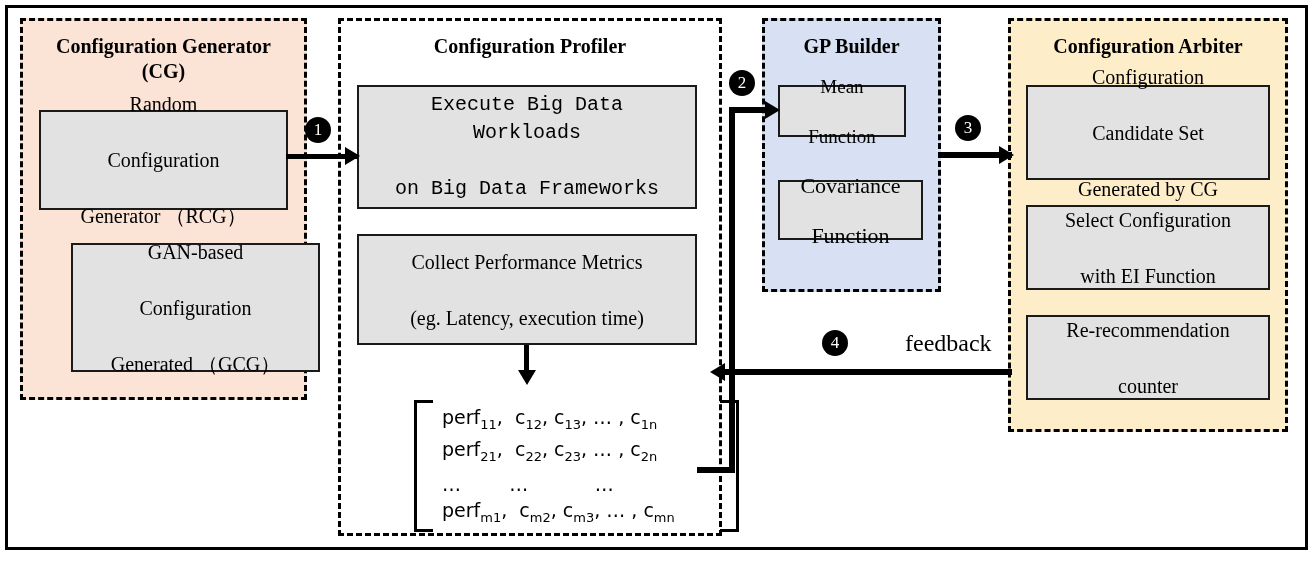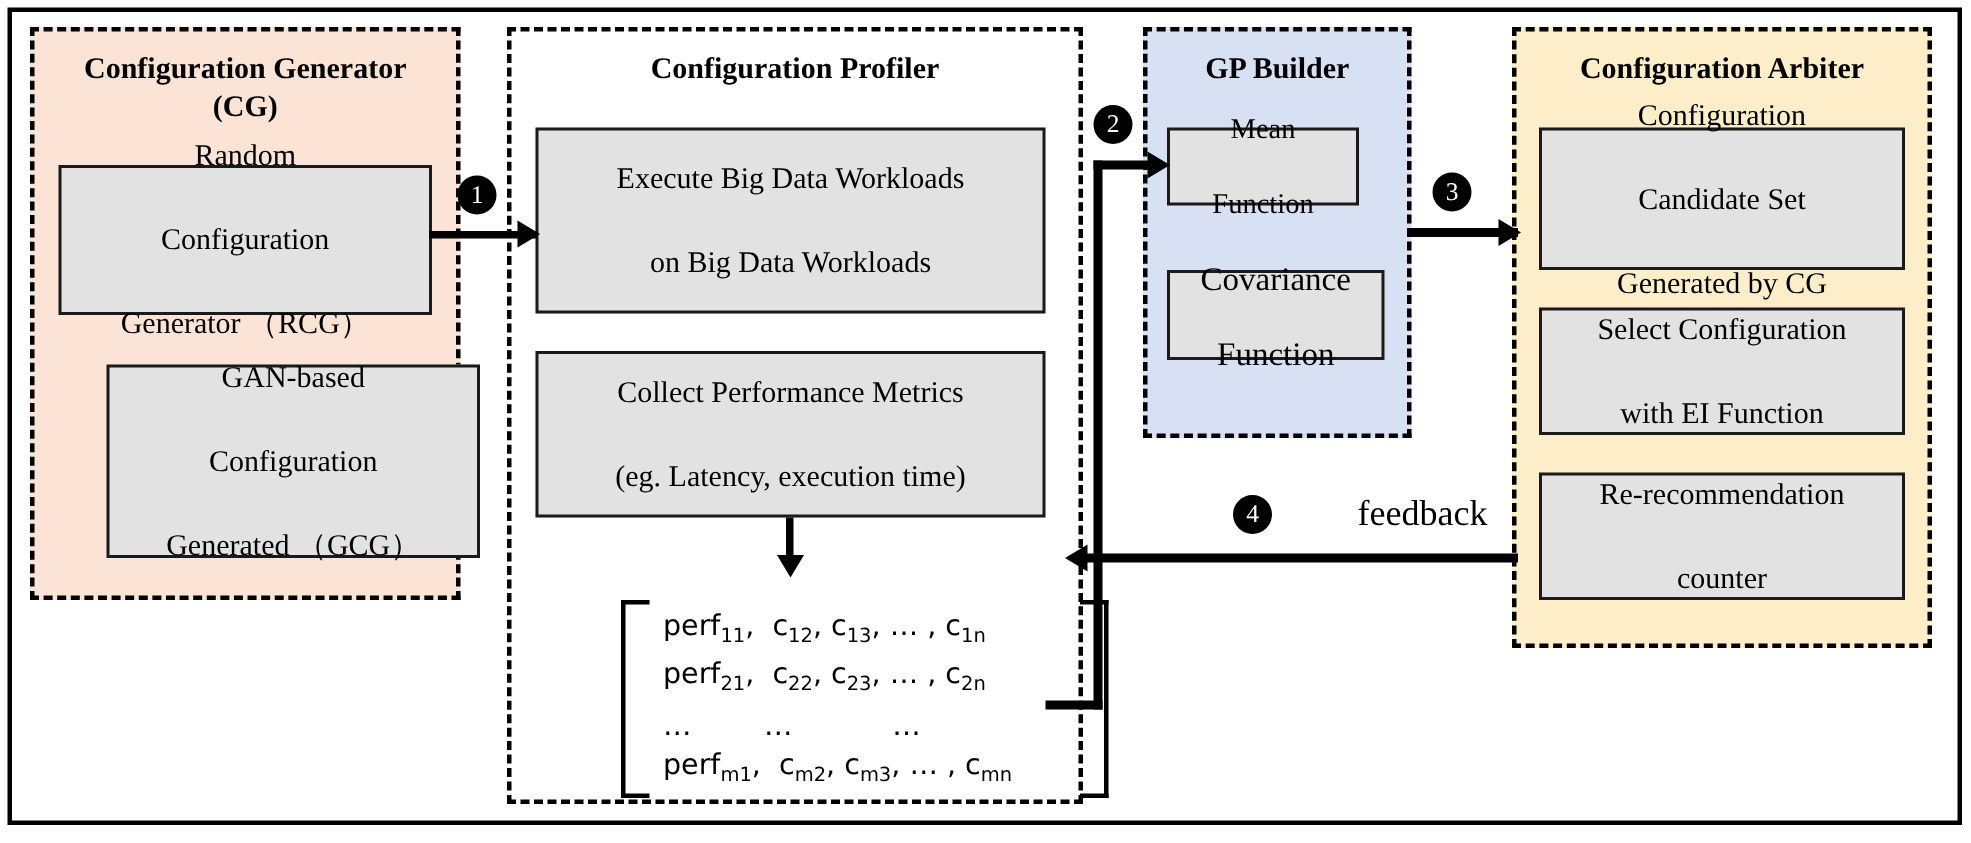--- a/index.html
+++ b/index.html
@@ -64,24 +64,24 @@
       <span>Generated （GCG）</span>
     </span>
   </div>
 
   <div class="panel" style="left:338px;top:18px;width:384px;height:518px;background:#FFFFFF;">
     <div class="panel-title" style="top:13px;">
       <div>Configuration Profiler</div>
     </div>
   </div>
 
-  <div class="node" style="left:357px;top:85px;width:340px;height:124px;">
+  <div class="node" style="left:357px;top:85px;width:340px;height:124px;font-family:Liberation Mono, monospace;">
     <span>
       <span>Execute Big Data Workloads</span><br>
-      <span>on Big Data Workloads</span>
+      <span>on Big Data Frameworks</span>
     </span>
   </div>
 
   <div class="node" style="left:357px;top:234px;width:340px;height:111px;">
     <span>
       <span>Collect Performance Metrics</span><br>
       <span>(eg. Latency, execution time)</span>
     </span>
   </div>
 

